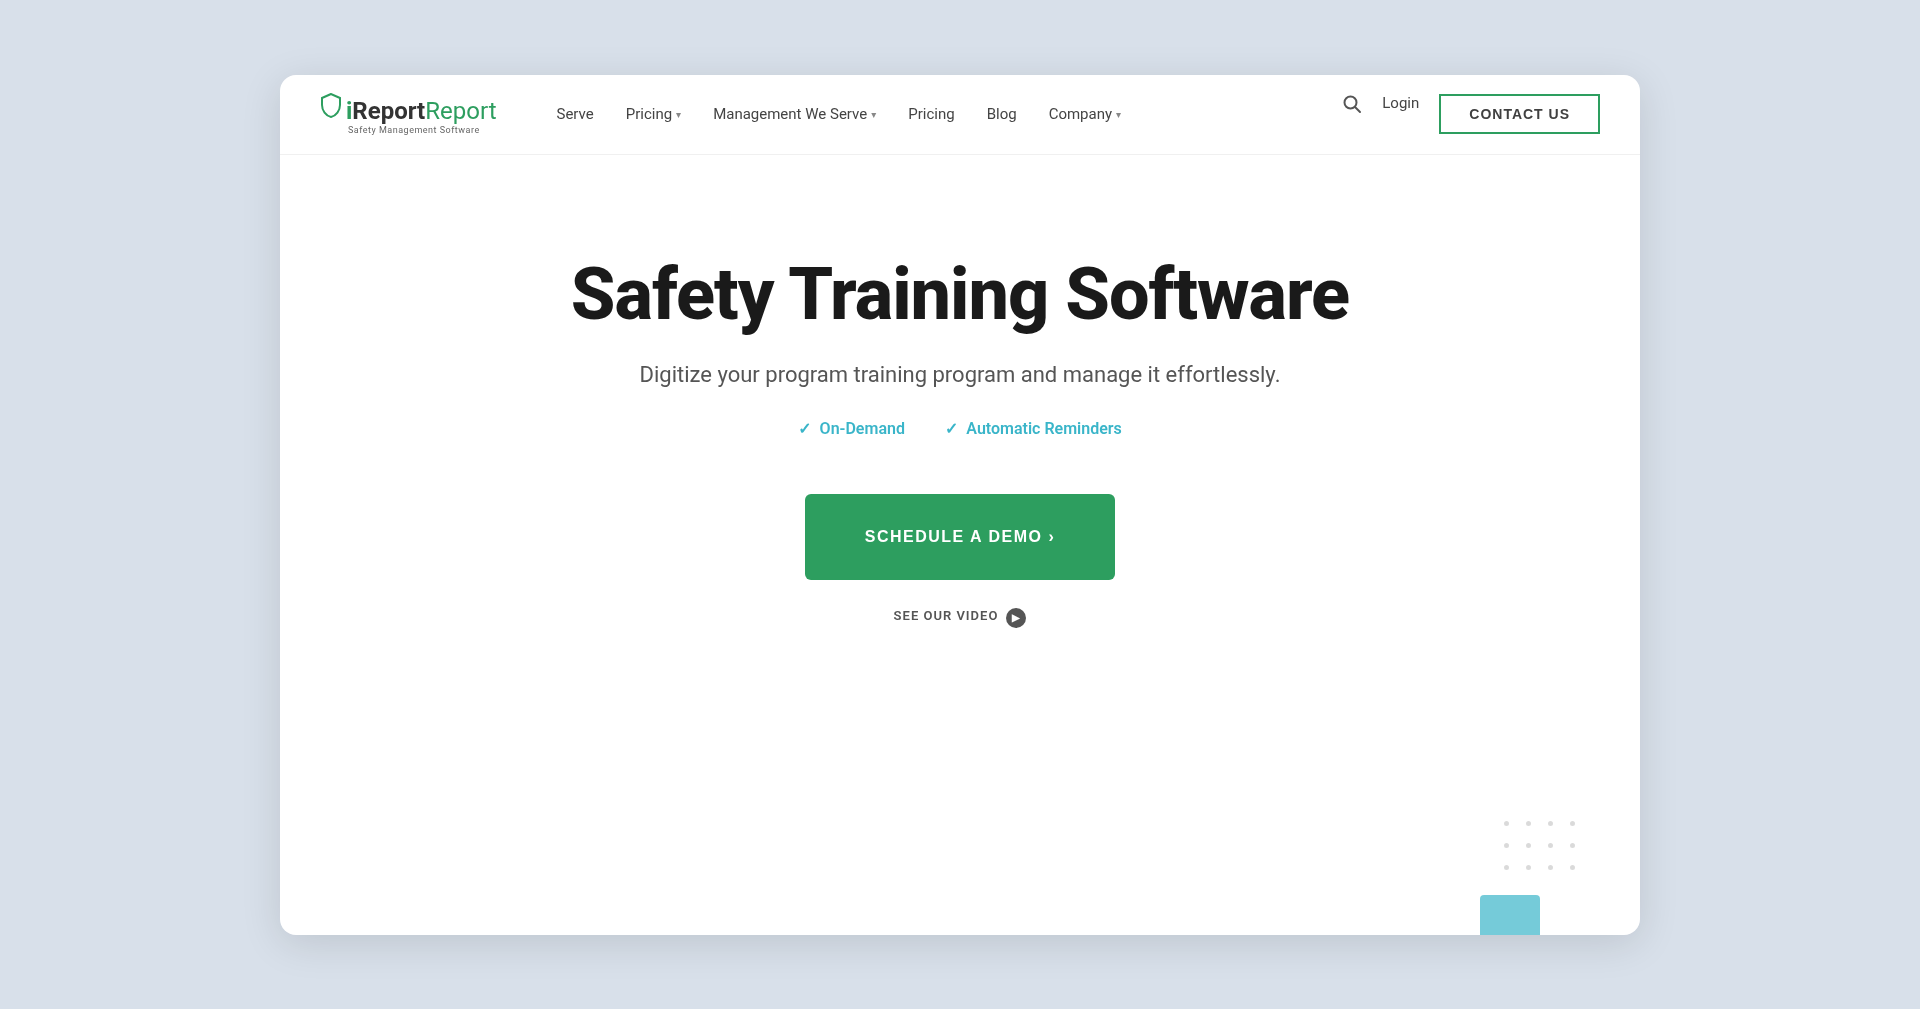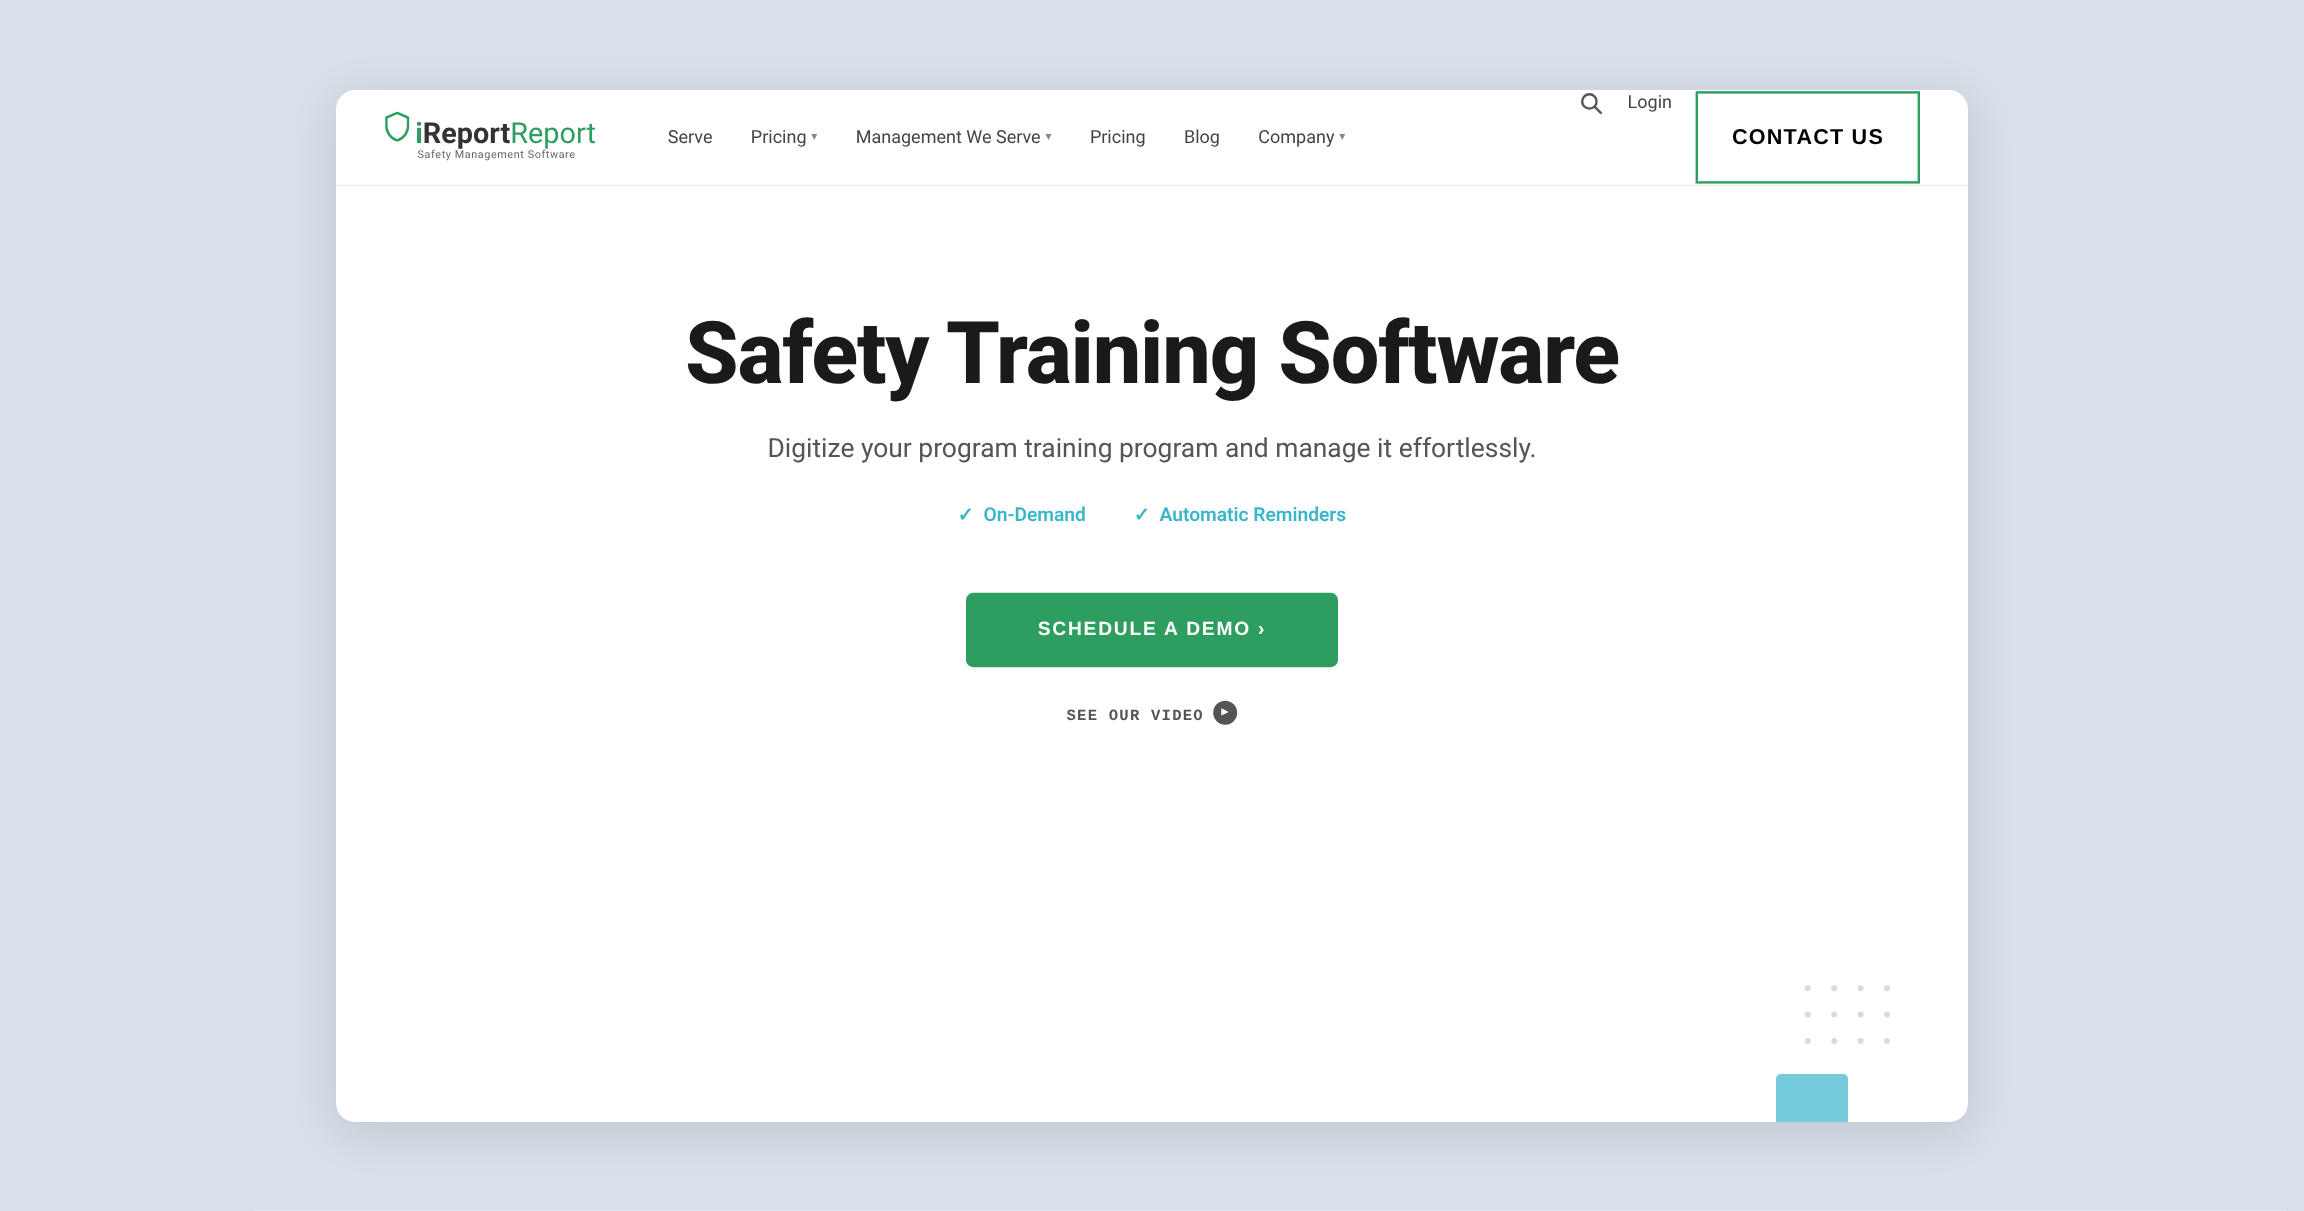--- a/index.html
+++ b/index.html
@@ -120,24 +120,24 @@
 
     .login-link {
       font-size: 15px;
       color: #444;
       text-decoration: none;
       cursor: pointer;
     }
 
     .contact-btn {
       border: 2px solid #2d9e5f;
-      color: #000000;
+      color: #404040;
       background: transparent;
-      padding: 26px 28px;
-      font-size: 18px;
+      padding: 10px 28px;
+      font-size: 14px;
       font-weight: 700;
       letter-spacing: 1px;
       cursor: pointer;
       text-transform: uppercase;
       white-space: nowrap;
     }
 
     
     .hero {
       display: flex;
@@ -183,42 +183,41 @@
 
     .badge-check {
       color: #3ab5c9;
       font-size: 16px;
     }
 
     .cta-btn {
       background: #2d9e5f;
       color: white;
       border: none;
-      padding: 22px 60px;
+      padding: 34px 60px;
       font-size: 16px;
       font-weight: 700;
       letter-spacing: 1.5px;
       text-transform: uppercase;
       cursor: pointer;
       border-radius: 6px;
       margin-bottom: 28px;
     }
 
     .video-link {
       display: flex;
-      align-items: flex-end;
+      align-items: flex-start;
       gap: 8px;
       color: #555;
       font-size: 13px;
       font-weight: 600;
       letter-spacing: 1px;
       text-transform: uppercase;
       cursor: pointer;
       text-decoration: none;
-      font-family: Liberation Mono, monospace;
     }
 
     .video-icon {
       background: #555;
       color: white;
       border-radius: 50%;
       width: 20px;
       height: 20px;
       display: flex;
       align-items: center;

